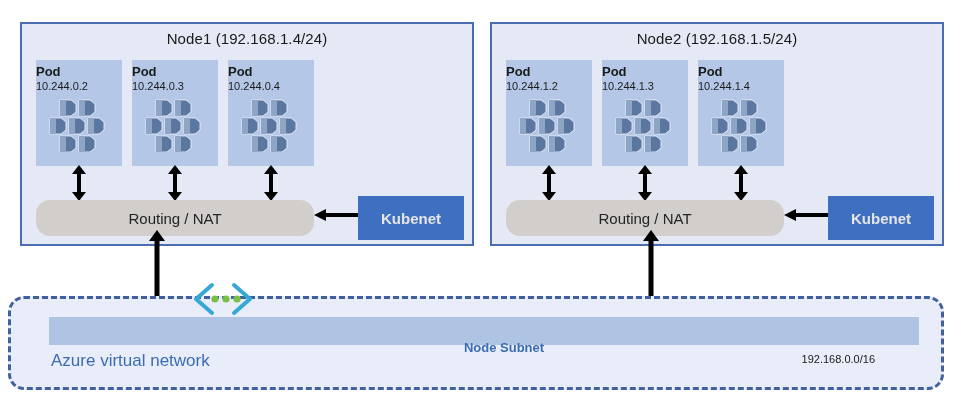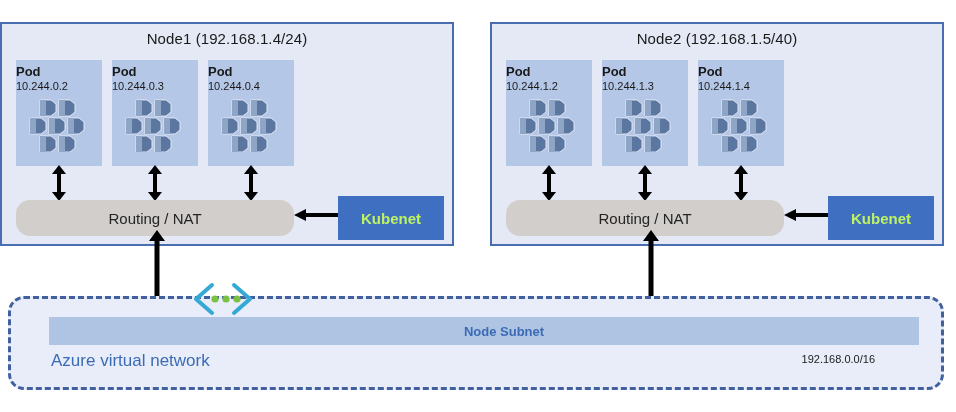--- a/index.html
+++ b/index.html
@@ -22,21 +22,21 @@
   
   .node-box {
     position: absolute;
     top: 22px;
     width: 454px;
     height: 224px;
     background: #e4e9f5;
     border: 2px solid #4a6cb0;
     box-sizing: border-box;
   }
-  #node1-box { left: 0; padding-left: 45px; }
+  #node1-box { left: 20px; padding-left: 45px; }
   #node2-box { left: 490px; }
 
   .node-title {
     position: absolute;
     top: 6px;
     left: 0;
     width: 100%;
     text-align: center;
     font-size: 15px;
     color: #1a1a1a;
@@ -110,21 +110,21 @@
     left: 336px;
     top: 172px;
     width: 106px;
     height: 44px;
     background: #3f6fc1;
     display: flex;
     align-items: center;
     justify-content: center;
     font-size: 15px;
     font-weight: bold;
-    color: #bef264;
+    color: #e5e5e5;
   }
 
   
   .v-arrow {
     position: absolute;
     width: 18px;
     height: 36px;
   }
   .va-1 { left: 48px; top: 141px; }
   .va-2 { left: 144px; top: 141px; }
@@ -166,21 +166,21 @@
     position: absolute;
     left: 38px;
     top: 18px;
     width: 870px;
     height: 28px;
     background: #aec4e2;
   }
   #node-subnet-label {
     position: absolute;
     left: 0;
-    top: 0;
+    top: 16px;
     width: 100%;
     height: 28px;
     display: flex;
     align-items: center;
     justify-content: center;
     font-size: 13px;
     font-weight: bold;
     color: #3c6bb5;
     padding-left: 20px;
   }
@@ -329,21 +329,21 @@
       <line x1="12" y1="7" x2="46" y2="7" stroke="#000" stroke-width="4"></line>
       <polygon points="0,7 12,1 12,13"></polygon>
     </svg>
 
     <div class="kubenet-box">
       <span>Kubenet</span>
     </div>
   </div>
 
   <div id="node2-box" class="node-box">
-    <div class="node-title">Node2 (192.168.1.5/40)</div>
+    <div class="node-title">Node2 (192.168.1.5/24)</div>
 
     <div class="pod-box pod-1">
       <div class="pod-label">Pod</div>
       <div class="pod-ip">10.244.1.2</div>
       <svg class="pod-icon" viewBox="0 0 62 54">
         <g fill="#5b769f" stroke="#e8eef8" stroke-width="0.9">
           <path d="M12 2 h11 l5 4 v8 l-5 4 h-11 z"></path>
           <path d="M31 2 h11 l5 4 v8 l-5 4 h-11 z"></path>
           <path d="M2 20 h11 l5 4 v8 l-5 4 h-11 z"></path>
           <path d="M21 20 h11 l5 4 v8 l-5 4 h-11 z"></path>

